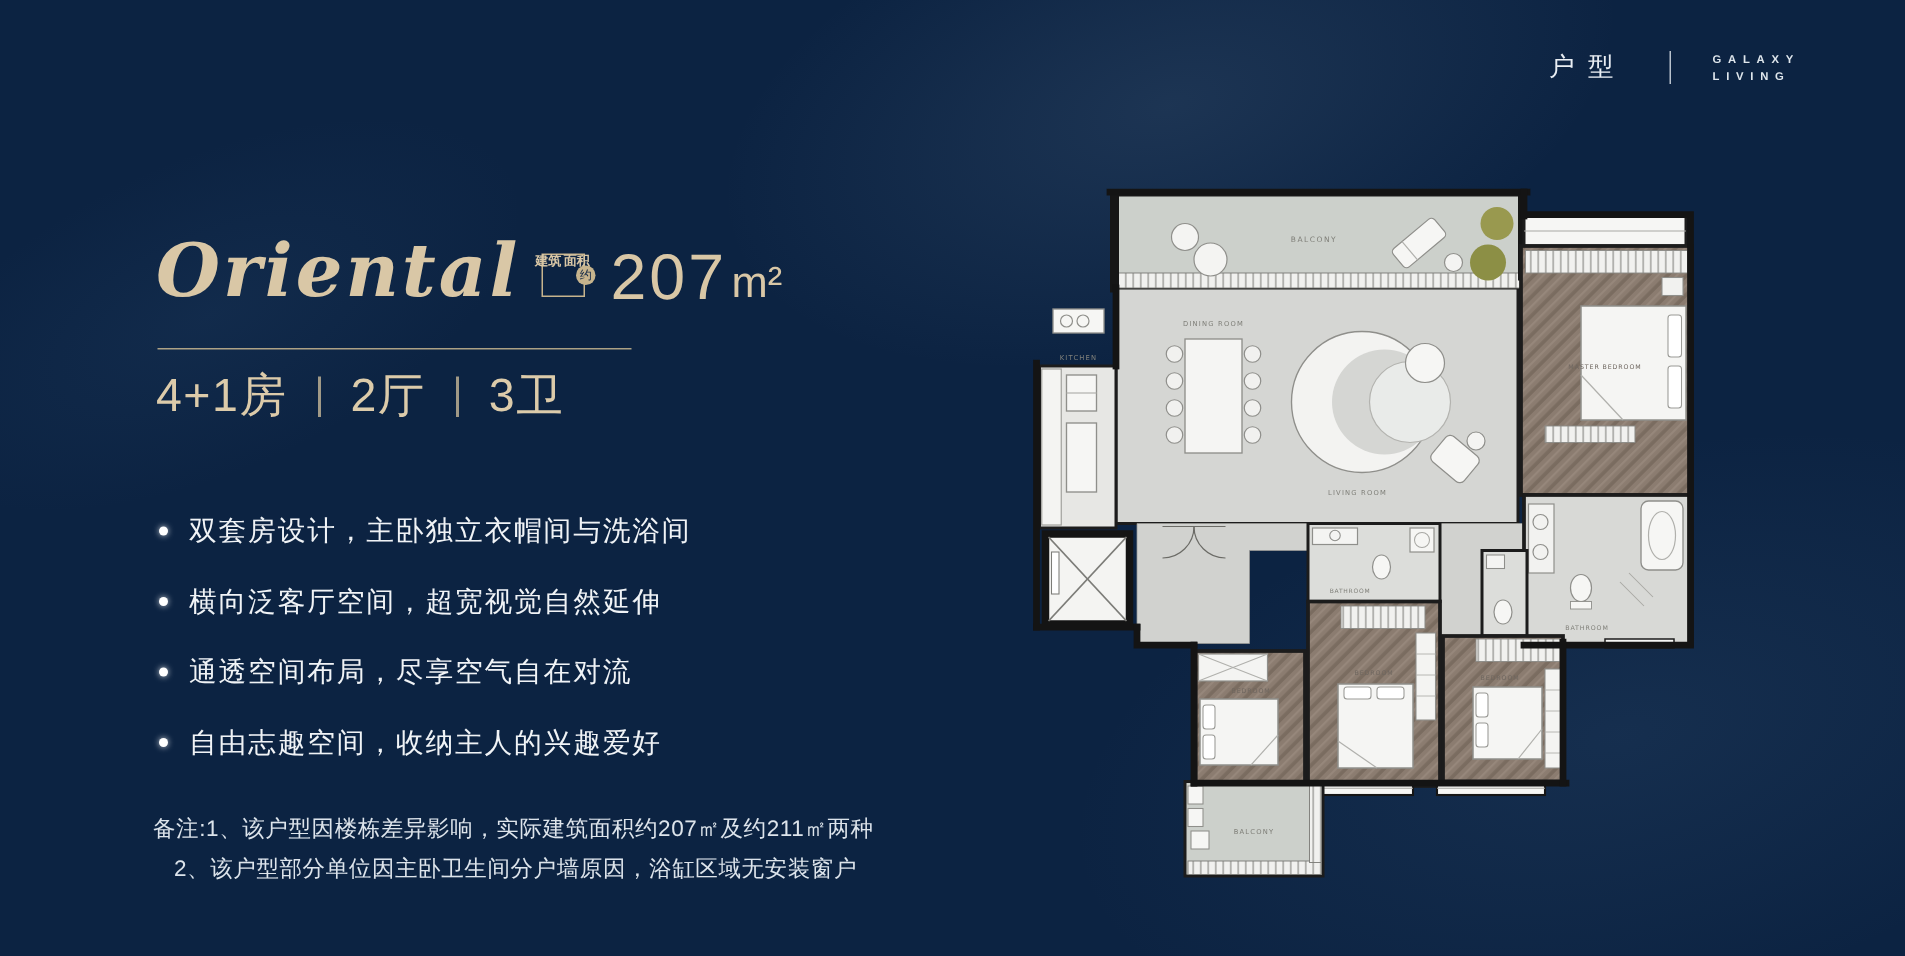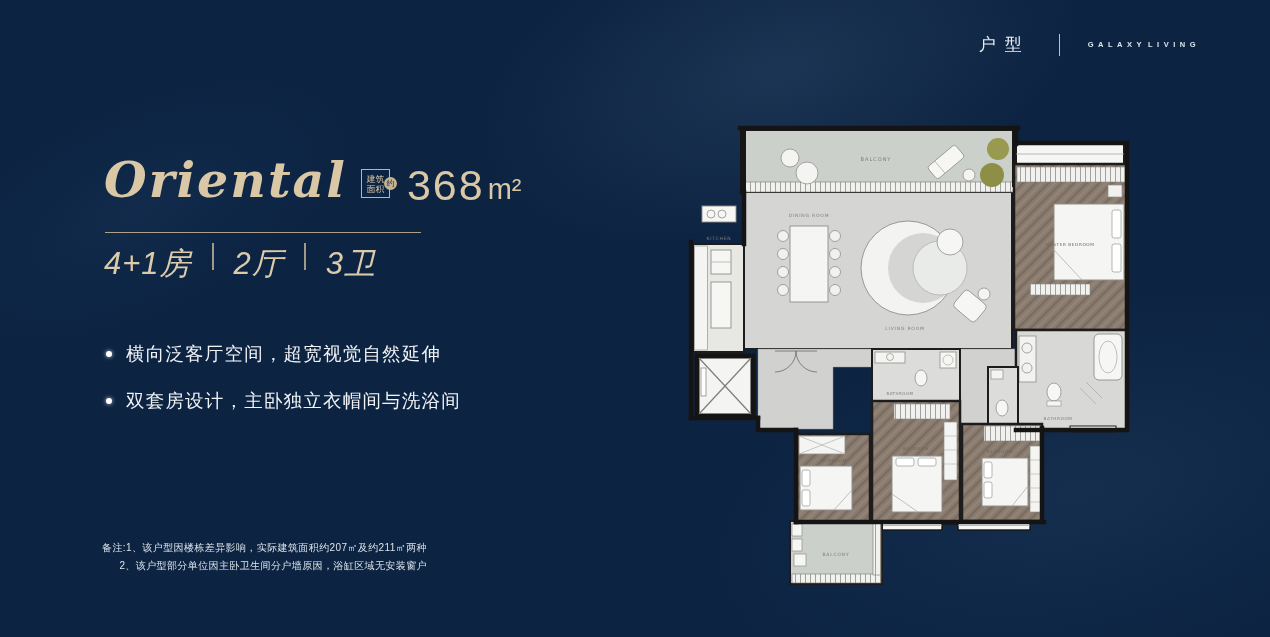--- a/index.html
+++ b/index.html
@@ -21,47 +21,47 @@
     background:radial-gradient(closest-side, rgba(90,130,170,.12), transparent 72%);
     transform:rotate(-14deg);}
   .swoosh3{position:absolute;left:-180px;top:60px;width:640px;height:300px;
     background:radial-gradient(closest-side, rgba(60,100,145,.12), transparent 70%);
     transform:rotate(-24deg);}
 
   
   .brand{position:absolute;right:70px;top:33px;display:flex;align-items:center;gap:28px;color:#e9eef3;}
   .brand-cn{font-size:17px;letter-spacing:9px;font-weight:400;padding-left:6px;}
   .brand-sep{width:1px;height:22px;background:rgba(235,240,245,.78);}
-  .brand-en{display:flex;flex-direction:row;gap:2px;font-size:7.5px;letter-spacing:4.5px;font-weight:700;color:#dfe6ec;}
+  .brand-en{display:flex;flex-direction:column;gap:2px;font-size:7.5px;letter-spacing:4.5px;font-weight:700;color:#dfe6ec;}
 
   
   .title-row{position:absolute;left:104px;top:156px;display:flex;align-items:flex-end;color:#d9c7a6;}
   .title-main{font-family:"DejaVu Serif","Liberation Serif",serif;font-style:italic;font-size:49px;line-height:1;letter-spacing:2px;font-weight:bold;}
   .area-badge{display:flex;align-items:center;margin:0 4px 7px 14px;}
-  .badge-box{width:27px;height:27px;border:1.4px solid #c7b48d;display:flex;flex-direction:column;align-items:center;justify-content:center;line-height:1.05;}
+  .badge-box{width:27px;height:27px;border:1.4px solid #c7b48d;display:flex;align-items:flex-start;justify-content:center;line-height:1.05;font-weight:bold;}
   .badge-box span{font-size:9.5px;color:#d9c7a6;transform:scale(.92);white-space:nowrap;}
   .badge-circle{width:13px;height:13px;border-radius:50%;background:#c7b48d;color:#0d2546;
     font-size:8px;display:flex;align-items:center;justify-content:center;margin-left:-6px;z-index:2;}
   .area-num{font-size:43px;line-height:.9;letter-spacing:2px;font-weight:400;margin-left:6px;}
   .area-unit{font-size:29px;line-height:1;margin:0 0 1px 3px;letter-spacing:0;}
 
   .rule{position:absolute;left:105px;top:232px;width:316px;height:1px;background:#c9b791;opacity:.85;}
 
   
-  .spec{position:absolute;left:104px;top:243px;display:flex;align-items:flex-start;color:#dccbaa;font-size:31px;letter-spacing:1px;font-style:italic;}
+  .spec{position:absolute;left:104px;top:243px;display:flex;align-items:center;color:#dccbaa;font-size:31px;letter-spacing:1px;}
   .spec-divider{width:2px;height:27px;background:#d3c19e;opacity:.75;margin:0 20px;}
 
   
   .features{position:absolute;left:106px;top:344px;list-style:none;margin:0;padding:0;}
   .features li{display:flex;align-items:center;gap:14px;margin-bottom:28px;height:19px;}
   .dot{width:6px;height:6px;border-radius:50%;background:#ffffff;box-shadow:0 0 4px rgba(255,255,255,.8);flex:0 0 auto;}
   .feat-text{font-size:18.5px;color:#f0f3f6;letter-spacing:1.2px;white-space:nowrap;}
 
   
-  .notes{position:absolute;left:102px;top:539px;color:#dde4eb;font-size:10px;letter-spacing:.4px;line-height:1.8;text-align:right;}
+  .notes{position:absolute;left:102px;top:539px;color:#dde4eb;font-size:15px;letter-spacing:.4px;line-height:1.8;}
   .notes .l2{margin-left:14px;}
 
   
   .plan{position:absolute;left:678px;top:118px;width:460px;height:488px;}
   .plan svg{width:100%;height:100%;display:block;}
   .plan text{font-family:"DejaVu Sans","Liberation Sans",sans-serif;}
 </style>
 </head>
 <body>
 
@@ -82,42 +82,50 @@
 
 <div class="title-row">
   <div class="title-main">Oriental</div>
   <div class="area-badge">
     <div class="badge-box">
       <span>建筑</span>
       <span>面积</span>
     </div>
     <div class="badge-circle">约</div>
   </div>
-  <div class="area-num">368</div>
+  <div class="area-num">207</div>
   <div class="area-unit">m²</div>
 </div>
 
 <div class="rule"></div>
 
 <div class="spec">
   <span>4+1房</span>
   <span class="spec-divider"></span>
   <span>2厅</span>
   <span class="spec-divider"></span>
   <span>3卫</span>
 </div>
 
 <ul class="features">
   <li>
       <span class="dot"></span>
+      <span class="feat-text">双套房设计，主卧独立衣帽间与洗浴间</span>
+    </li>
+  <li>
+      <span class="dot"></span>
       <span class="feat-text">横向泛客厅空间，超宽视觉自然延伸</span>
     </li>
   <li>
       <span class="dot"></span>
-      <span class="feat-text">双套房设计，主卧独立衣帽间与洗浴间</span>
+      <span class="feat-text">通透空间布局，尽享空气自在对流</span>
+    </li>
+  <li>
+      <span class="dot"></span>
+      <span class="feat-text">自由志趣空间，收纳主人的兴趣爱好</span>
     </li>
 </ul>
 
 <div class="notes">
   <div class="l1">备注:1、该户型因楼栋差异影响，实际建筑面积约207㎡及约211㎡两种</div>
   <div class="l2">2、该户型部分单位因主卧卫生间分户墙原因，浴缸区域无安装窗户</div>
 </div>
 
 <div class="plan">
 <svg viewBox="0 0 460 488">

